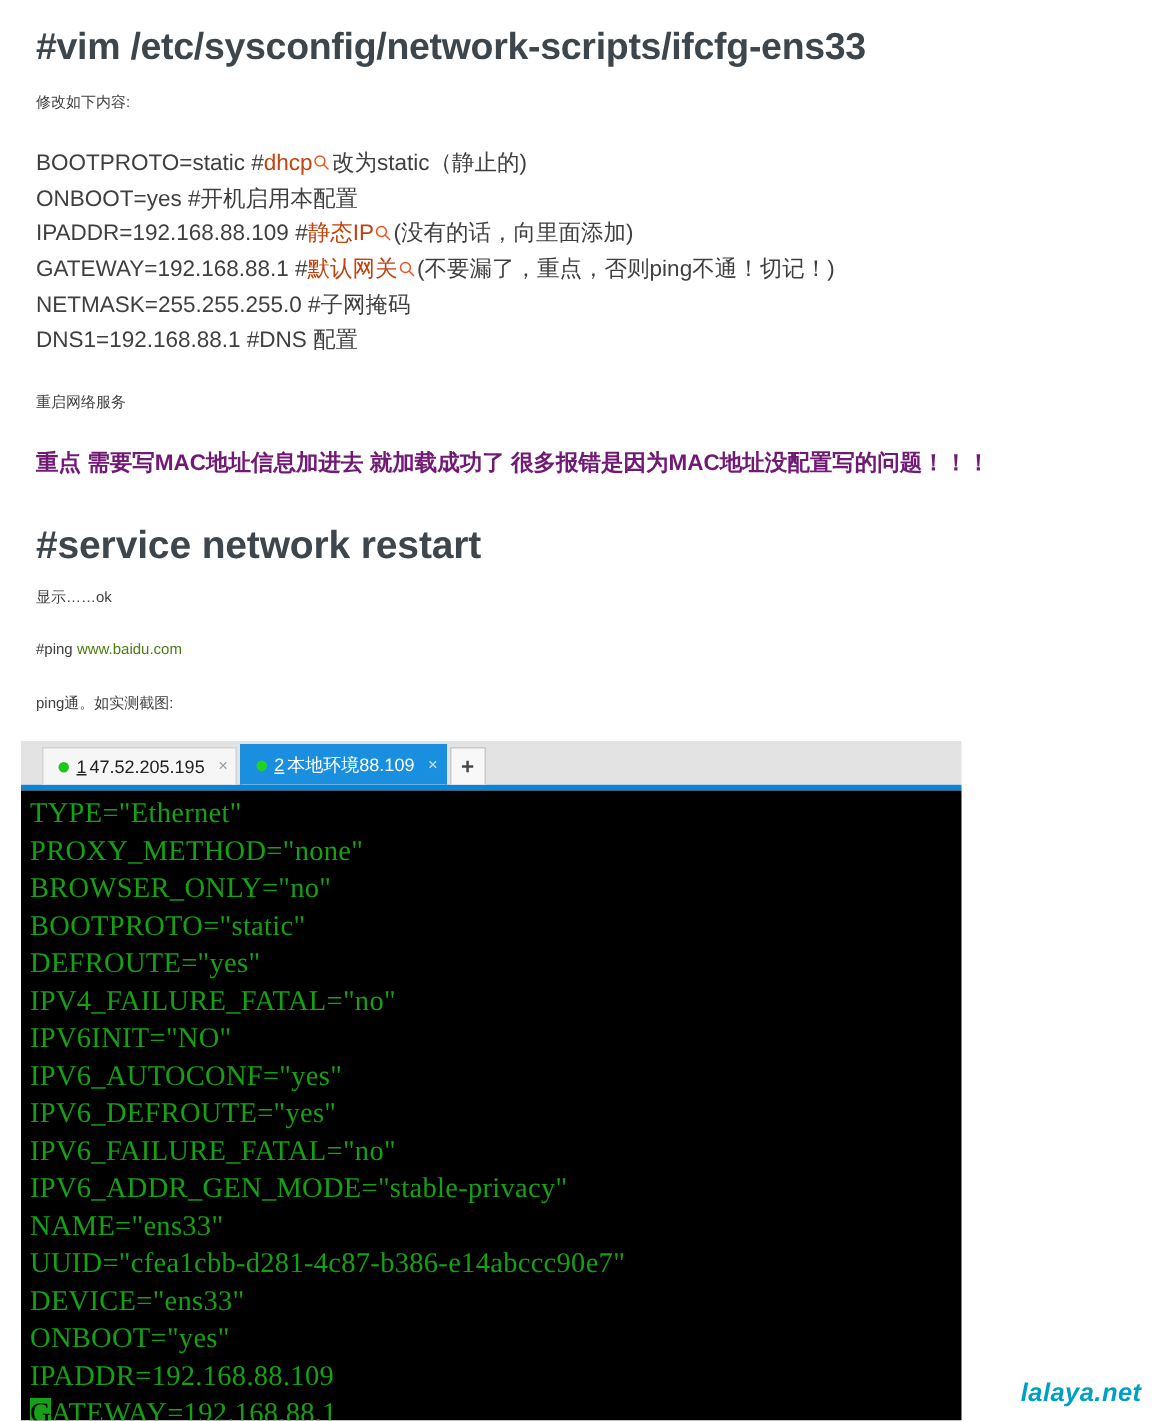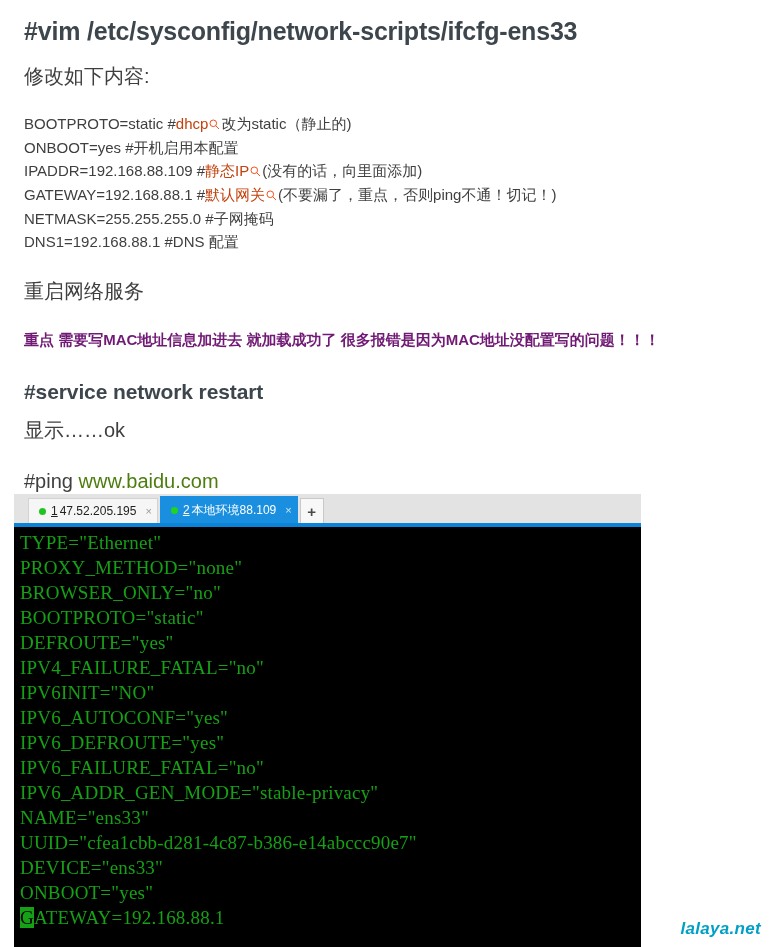--- a/index.html
+++ b/index.html
@@ -25,30 +25,30 @@
     font-size: 25px;
     font-weight: bold;
     color: #3d464d;
     letter-spacing: -0.2px;
     margin: 6px 0 14px 0;
     line-height: 1.25;
     white-space: nowrap;
   }
 
   .h2-cmd {
-    font-size: 21px;
+    font-size: 26px;
     font-weight: bold;
     color: #3d464d;
     letter-spacing: -0.1px;
     margin: 26px 0 10px 0;
     line-height: 1.3;
   }
 
   .p {
-    font-size: 20px;
+    font-size: 10px;
     line-height: 1.55;
     color: #3f3f3f;
     margin: 0 0 11px 0;
   }
 
   .conf-block {
     margin: 0 0 14px 0;
   }
   .conf-line {
     font-size: 15px;
@@ -301,18 +301,19 @@
     <div class="term-line">IPV4_FAILURE_FATAL="no"</div>
     <div class="term-line">IPV6INIT="NO"</div>
     <div class="term-line">IPV6_AUTOCONF="yes"</div>
     <div class="term-line">IPV6_DEFROUTE="yes"</div>
     <div class="term-line">IPV6_FAILURE_FATAL="no"</div>
     <div class="term-line">IPV6_ADDR_GEN_MODE="stable-privacy"</div>
     <div class="term-line">NAME="ens33"</div>
     <div class="term-line">UUID="cfea1cbb-d281-4c87-b386-e14abccc90e7"</div>
     <div class="term-line">DEVICE="ens33"</div>
     <div class="term-line">ONBOOT="yes"</div>
+    <div class="term-line">IPADDR=192.168.88.109</div>
     <div class="term-line"><span class="cursor">G</span><span>ATEWAY=192.168.88.1</span></div>
   </div>
 
 </div>
 
 <div class="watermark">lalaya.net</div>
 
 </body></html>

